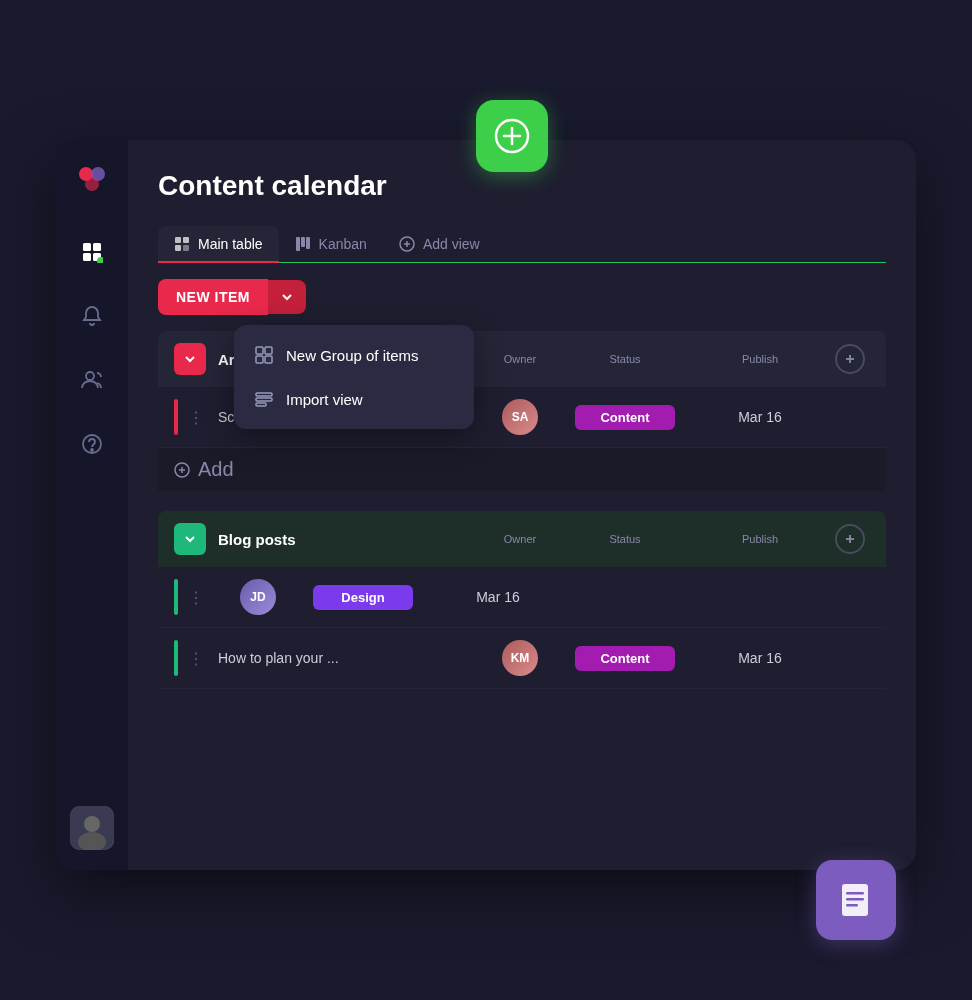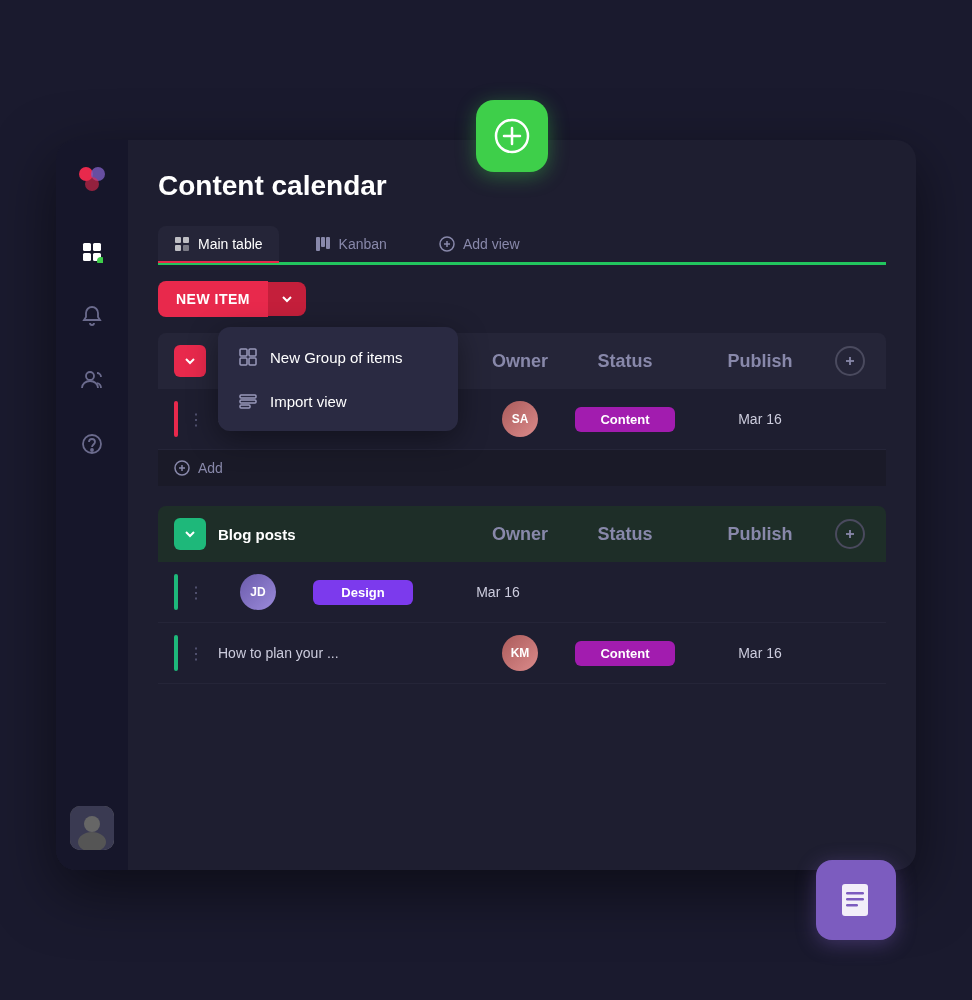--- a/index.html
+++ b/index.html
@@ -121,23 +121,23 @@
       font-size: 28px;
       font-weight: 700;
       color: #ffffff;
       margin-bottom: 24px;
     }
 
     
     .tabs {
       display: flex;
       align-items: center;
-      gap: 20px;
+      gap: 0;
       margin-bottom: 0;
-      border-bottom: 3px solid #22c55e;
+      border-bottom: 1px solid #22c55e;
       padding-bottom: 0;
     }
 
     .tab {
       display: flex;
       align-items: center;
       gap: 8px;
       padding: 10px 16px;
       border-radius: 8px 8px 0 0;
       cursor: pointer;
@@ -192,21 +192,21 @@
       padding: 10px 12px;
       border-radius: 0 8px 8px 0;
       display: flex;
       align-items: center;
     }
 
     
     .dropdown-menu {
       position: absolute;
       top: 62px;
-      left: 60px;
+      left: 76px;
       background: #2a2a42;
       border-radius: 12px;
       padding: 8px 0;
       min-width: 240px;
       z-index: 50;
       box-shadow: 0 8px 30px rgba(0,0,0,0.4);
     }
 
     .dropdown-item {
       display: flex;
@@ -249,22 +249,22 @@
     .section-toggle.green { background: #1eb87a; }
 
     .section-title {
       font-size: 15px;
       font-weight: 600;
       color: #ffffff;
       flex: 1;
     }
 
     .col-header {
-      font-size: 18px;
-      font-weight: 700;
+      font-size: 11px;
+      font-weight: 400;
       color: #8888aa;
       text-align: left;
     }
 
     .col-owner { width: 80px; text-align: center; }
     .col-status { width: 130px; text-align: center; }
     .col-publish { width: 140px; text-align: center; }
     .col-add { width: 40px; text-align: center; }
 
     .add-col-btn {
@@ -332,21 +332,21 @@
       display: flex;
       align-items: center;
       justify-content: center;
     }
 
     .add-row-btn {
       display: flex;
       align-items: center;
       gap: 8px;
       color: #8888aa;
-      font-size: 14px;
+      font-size: 20px;
       padding: 10px 16px;
       cursor: pointer;
       background: #1a1a28;
     }
 
     
     .avatar-img {
       width: 36px;
       height: 36px;
       border-radius: 50%;

